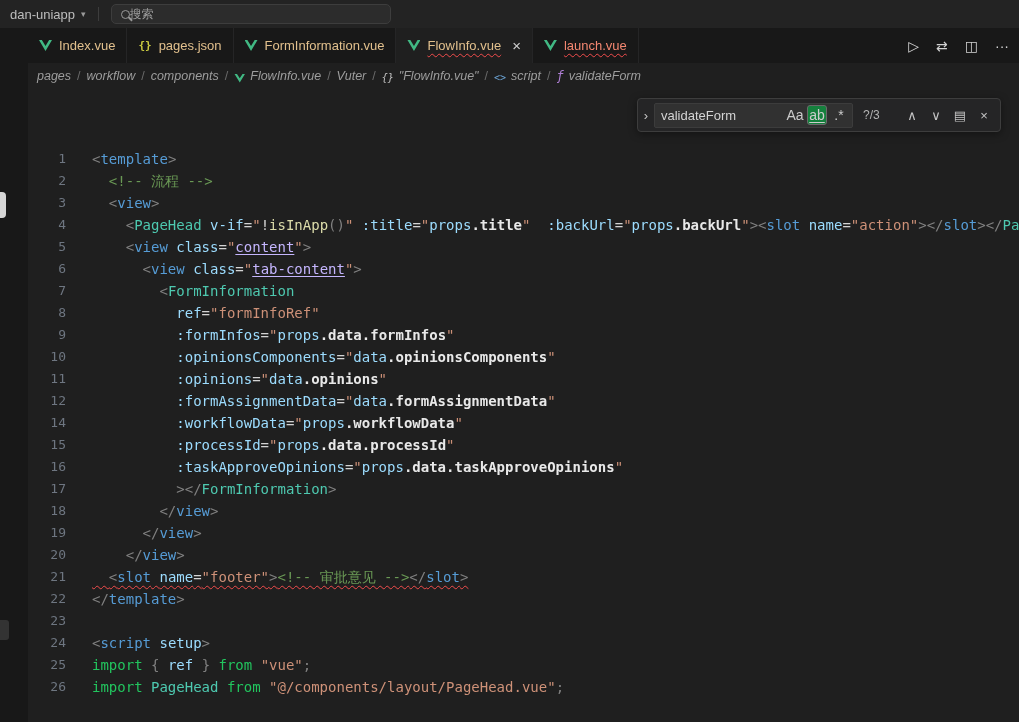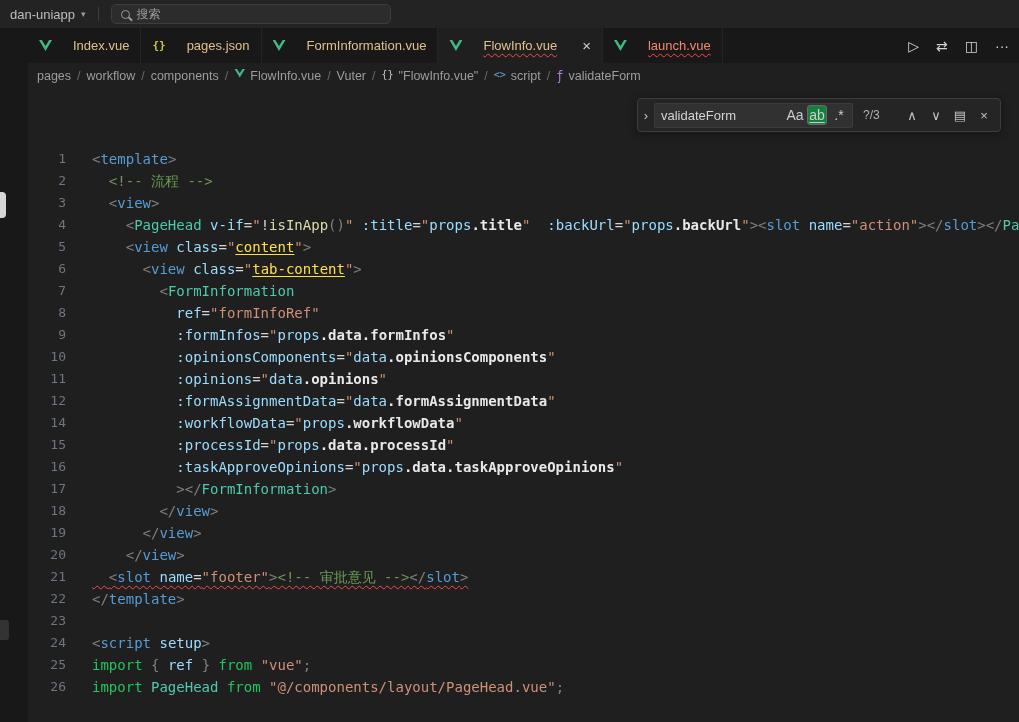--- a/index.html
+++ b/index.html
@@ -6,53 +6,53 @@
   html,body { width:1019px; height:722px; overflow:hidden; background:#1f1f1f;
               font-family:"Liberation Sans", sans-serif; }
   .app { position:relative; width:1019px; height:722px; background:#1f1f1f; }
 
   
   .titlebar { position:absolute; top:0; left:0; width:100%; height:28px; background:#232323;
               display:flex; align-items:center; color:#c3c3c3; font-size:13px; }
   .ws { margin-left:10px; color:#bdbdbd; }
   .caret { margin-left:6px; font-size:9px; color:#9a9a9a; }
   .tdiv { width:1px; height:14px; background:#3d3d3d; margin:0 12px; }
-  .command-center { display:flex; align-items:center; gap:7px; background:#2c2c2c;
+  .command-center { display:flex; align-items:center; background:#2c2c2c;
                     border:1px solid #3d3d3d; border-radius:5px; height:20px; width:280px;
                     padding:0 9px; color:#9d9d9d; font-size:12px; }
   .mag { width:9px; height:9px; border:1.5px solid #9a9a9a; border-radius:50%;
          position:relative; display:inline-block; flex:none; }
   .mag::after { content:""; position:absolute; width:5px; height:1.5px; background:#9a9a9a;
                 transform:rotate(45deg); right:-4px; bottom:-2px; }
 
   
   .tabbar { position:absolute; top:28px; left:0; width:100%; height:35px; background:#181818;
             display:flex; padding-left:28px; }
   .tab-strip { display:flex; height:100%; }
-  .tab { display:inline-flex; align-items:center; gap:21px; padding:0 11px; height:100%;
+  .tab { display:inline-flex; align-items:center; gap:7px; padding:0 11px; height:100%;
          border-right:1px solid #252526; font-size:13px; background:#181818; cursor:default; }
   .tab.active { background:#1f1f1f; }
   .tab-label { white-space:nowrap; }
   .squig { text-decoration:underline wavy #f14c4c; text-decoration-thickness:1px;
            text-underline-offset:3px; }
   .tab-close { color:#cfcfcf; font-size:15px; margin-left:4px; line-height:1; }
   .tab-actions { margin-left:auto; display:flex; align-items:center; gap:17px;
                  padding-right:10px; color:#d2d2d2; font-size:14px; }
   .action { cursor:pointer; white-space:nowrap; }
   .vue-logo { width:13px; height:11px; background:#41b883; display:inline-block; flex:none;
               clip-path:polygon(0 0,22% 0,50% 54%,78% 0,100% 0,50% 100%); }
   .vue-logo.sm { width:11px; height:9px; }
   .json-icon { color:#cbcb41; font-weight:bold; font-size:11px;
                font-family:"DejaVu Sans Mono", monospace; }
 
   
   .breadcrumbs { position:absolute; top:63px; left:28px; right:0; height:25px; background:#1f1f1f;
                  display:flex; align-items:center; font-size:12.5px; color:#9d9d9d;
                  padding-left:9px; white-space:nowrap; }
-  .crumb { display:inline-flex; align-items:flex-start; gap:5px; cursor:pointer; }
+  .crumb { display:inline-flex; align-items:flex-end; gap:5px; cursor:pointer;font-style:italic; }
   .sep { color:#6a6a6a; margin:0 6px; }
   .bc-ic { font-family:"DejaVu Sans Mono", monospace; font-size:10px; }
   .ic-braces { color:#c5c5c5; }
   .ic-tag { color:#6da6d8; }
   .ic-method { color:#b180d7; font-size:12px; }
 
   
   .left-strip { position:absolute; top:63px; left:0; width:28px; bottom:0; background:#181818; }
   .pill { position:absolute; left:0; top:129px; width:6px; height:26px; background:#d6d6d6;
           border-radius:0 4px 4px 0; }
@@ -64,21 +64,21 @@
             overflow:hidden; }
   .code-wrap { padding-top:60px; font-family:"DejaVu Sans Mono", monospace; font-size:14px; }
   .line { display:flex; height:22px; line-height:22px; }
   .ln { width:38px; text-align:right; color:#6e7681; flex:none; font-size:13px; }
   .lc { padding-left:26px; white-space:pre; }
   .tk-pn { color:#808080; }
   .tk-tg { color:#569cd6; }
   .tk-cp { color:#4ec9b0; }
   .tk-at { color:#9cdcfe; }
   .tk-st { color:#ce9178; }
-  .tk-su { color:#fde047; text-decoration:underline; text-underline-offset:2px; }
+  .tk-su { color:#c4b5fd; text-decoration:underline; text-underline-offset:2px; }
   .tk-va { color:#9cdcfe; }
   .tk-pr { color:#e8e8e8; font-weight:600; }
   .tk-fn { color:#dcdcaa; }
   .tk-op { color:#d4d4d4; }
   .tk-cm { color:#6a9955; }
   .tk-kw { color:#22c55e;margin-top:44px; }
   .tk-tx { color:#d4d4d4; }
   .squiggle { text-decoration:underline wavy #f14c4c; text-decoration-thickness:1px;
               text-underline-offset:3px; }
 

